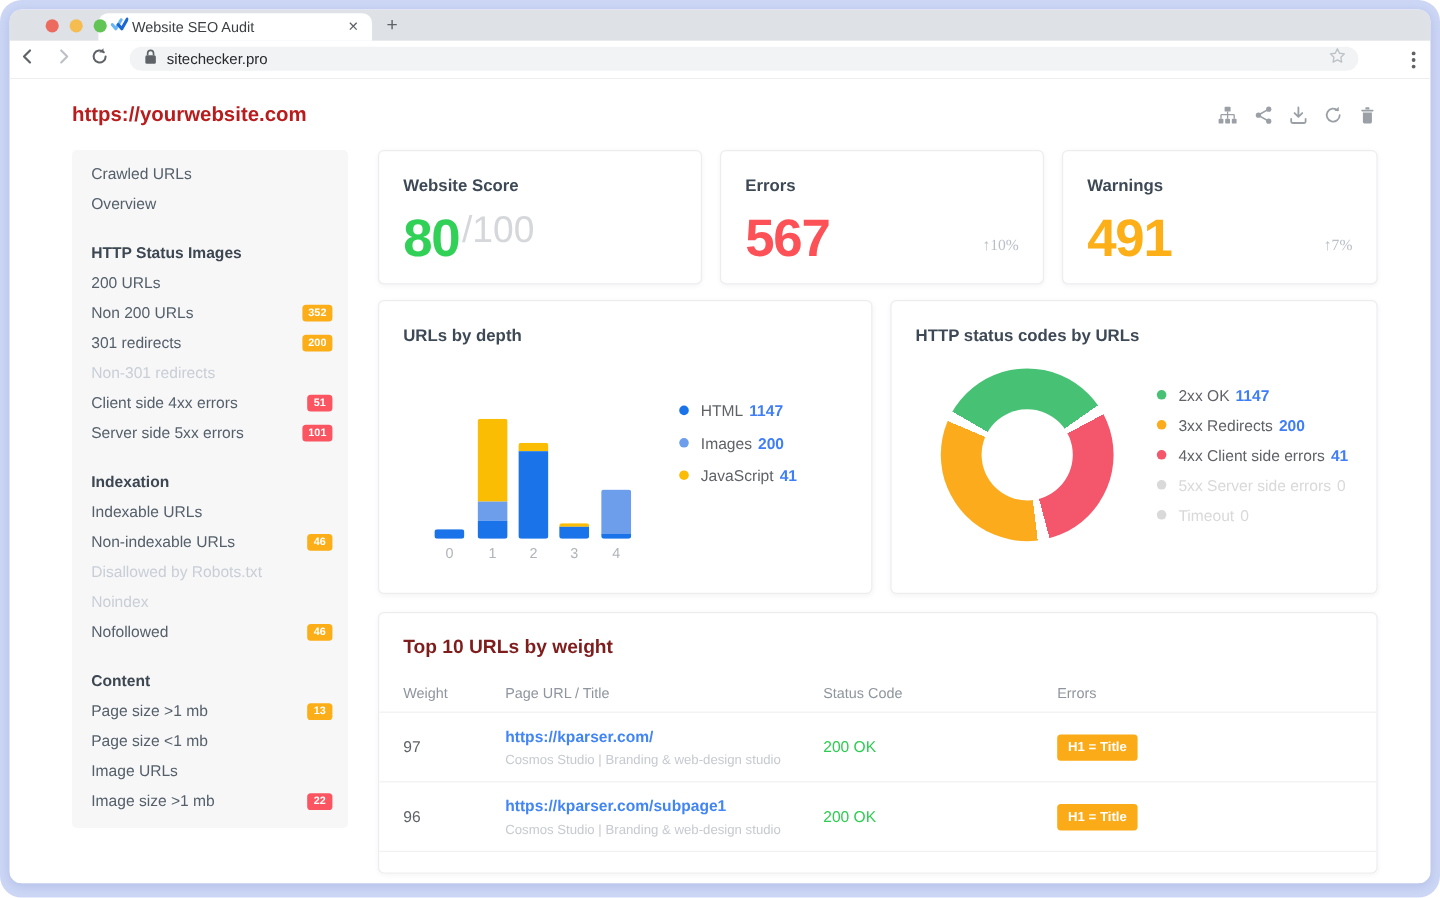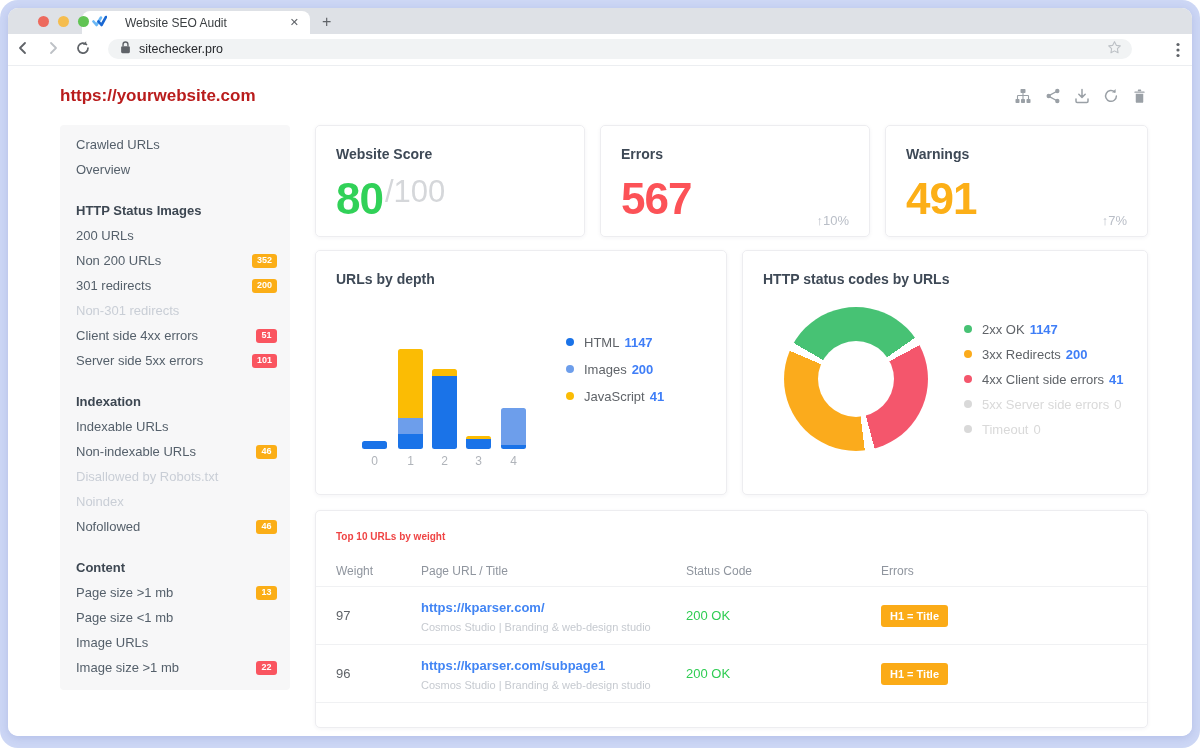--- a/index.html
+++ b/index.html
@@ -6,21 +6,21 @@
   html,body { width:1200px; height:748px; font-family:"Liberation Sans", sans-serif; background:#fff; }
   .frame { position:absolute; inset:0; width:1200px; height:748px; background:#cdd7f5; border-radius:18px; overflow:hidden; }
   .window { position:absolute; left:8px; top:8px; right:8px; bottom:12px; background:#fff; border-radius:10px; overflow:hidden; box-shadow:0 2px 10px rgba(60,80,170,.18); }
 
   
   .tabbar { height:26px; background:#dee1e6; display:flex; align-items:flex-end; position:relative; }
   .lights { position:absolute; left:30px; top:0; height:26px; display:flex; align-items:center; gap:9px; }
   .light { width:11px; height:11px; border-radius:50%; }
   .light.red{ background:#ed6a5e; } .light.yellow{ background:#f5bd4f; } .light.green{ background:#61c454; }
   .tab { margin-left:74px; width:228px; height:23px; background:#fff; border-radius:8px 8px 0 0; display:flex; align-items:center; padding:0 8px 0 10px; }
-  .tab-title { font-size:12px; color:#3c4043; flex:1; margin-left:18px; white-space:nowrap; overflow:hidden; }
+  .tab-title { font-size:12px; color:#3c4043; flex:1; margin-left:3px; white-space:nowrap; overflow:hidden; }
   .tab-close { font-size:11px; color:#5f6368; padding:0 3px; cursor:default; }
   .newtab { font-size:16px; color:#5f6368; margin:0 0 3px 12px; }
   .toolbar { height:32px; background:#fff; display:flex; align-items:center; position:relative; border-bottom:1px solid #eceef1; }
   .nav-ic { width:30px; text-align:center; }
   .urlbar { position:absolute; left:100px; right:60px; top:5px; height:20px; background:#f1f3f4; border-radius:11px; display:flex; align-items:center; padding:0 10px 0 12px; }
   .url-text { font-size:12.5px; color:#27292d; margin-left:8px; flex:1; }
   .menu-dots { position:absolute; right:12px; top:8px; }
 
   
   .content { position:relative; height:670px; background:#fff; }
@@ -38,21 +38,21 @@
   .badge-red { background:#fa5560; }
 
   
   .card { background:#fff; border:1px solid #ededf0; border-radius:5px; box-shadow:0 1px 4px rgba(30,40,70,.05); }
   .summary-row { position:absolute; left:307px; top:59px; width:833px; height:112px; display:grid; grid-template-columns:270px 270px 1fr; gap:15px; }
   .sum-card { position:relative; }
   .card-title { position:absolute; left:20px; top:20px; font-size:14px; font-weight:600; color:#3e4956; }
   .sum-vrow { position:absolute; left:20px; bottom:12px; display:flex; align-items:flex-start; }
   .sum-value { font-size:44px; font-weight:700; letter-spacing:-1px; }
   .sum-suffix { font-size:31px; color:#d5d7da; margin-left:2px; }
-  .sum-delta { position:absolute; right:20px; bottom:8px; font-size:13px; color:#b9bec7; }
+  .sum-delta { position:absolute; right:20px; bottom:24px; font-size:13px; color:#b9bec7;font-family:Liberation Serif, serif; }
 
   .chart-card-a { position:absolute; left:307px; top:184px; width:412px; height:245px; }
   .chart-card-b { position:absolute; left:734px; top:184px; width:406px; height:245px; }
 
   
   .bar-plot { position:absolute; inset:0; }
   .bar-col { position:absolute; bottom:45px; width:25px; display:flex; flex-direction:column-reverse; border-radius:2.5px; overflow:hidden; }
   .bar-seg { width:100%; }
   .bar-xlabel { position:absolute; bottom:26px; width:25px; text-align:center; font-size:12px; color:#b0b4ba; }
   .legend { position:absolute; display:flex; flex-direction:column; }
@@ -62,21 +62,21 @@
   .lg-dot { width:8px; height:8px; border-radius:50%; margin-right:10px; flex:none; }
   .lg-val { color:#3f7ef7; font-weight:600; margin-left:5px; }
   .lg-disabled, .lg-disabled .lg-val { color:#d9d9d9; font-weight:400; }
 
   
   .donut { position:absolute; left:41px; top:56px; width:144px; height:144px; border-radius:50%; }
   .donut::after { content:""; position:absolute; inset:34px; background:#fff; border-radius:50%; }
 
   
   .table-card { position:absolute; left:307px; top:444px; width:833px; height:218px; overflow:hidden; }
-  .tbl-title { padding:20px 20px 14px 20px; font-size:10px; font-weight:600; color:#ef4444; }
+  .tbl-title { padding:20px 20px 14px 20px; font-size:16px; font-weight:600; color:#7f1d1d; }
   .tbl-grid { display:grid; grid-template-columns:85px 265px 195px 1fr; padding:0 20px; align-items:center; }
   .tbl-head { height:31px; border-bottom:1px solid #f0f1f3; font-size:12px; color:#8f959e; }
   .tbl-row { height:58px; border-bottom:1px solid #f0f1f3; }
   .cell-weight { font-size:13px; color:#5f6368; }
   .cell-url a { font-size:13px; color:#4285f4; text-decoration:none; font-weight:600; }
   .cell-sub { font-size:11px; color:#c6cad0; margin-top:5px; }
   .cell-status { font-size:13px; color:#2ecc52; }
   .err-badge { display:inline-block; background:#fbab17; color:#fff; font-size:11px; font-weight:600; padding:5px 9px; border-radius:3px; }
 </style>
 </head>

